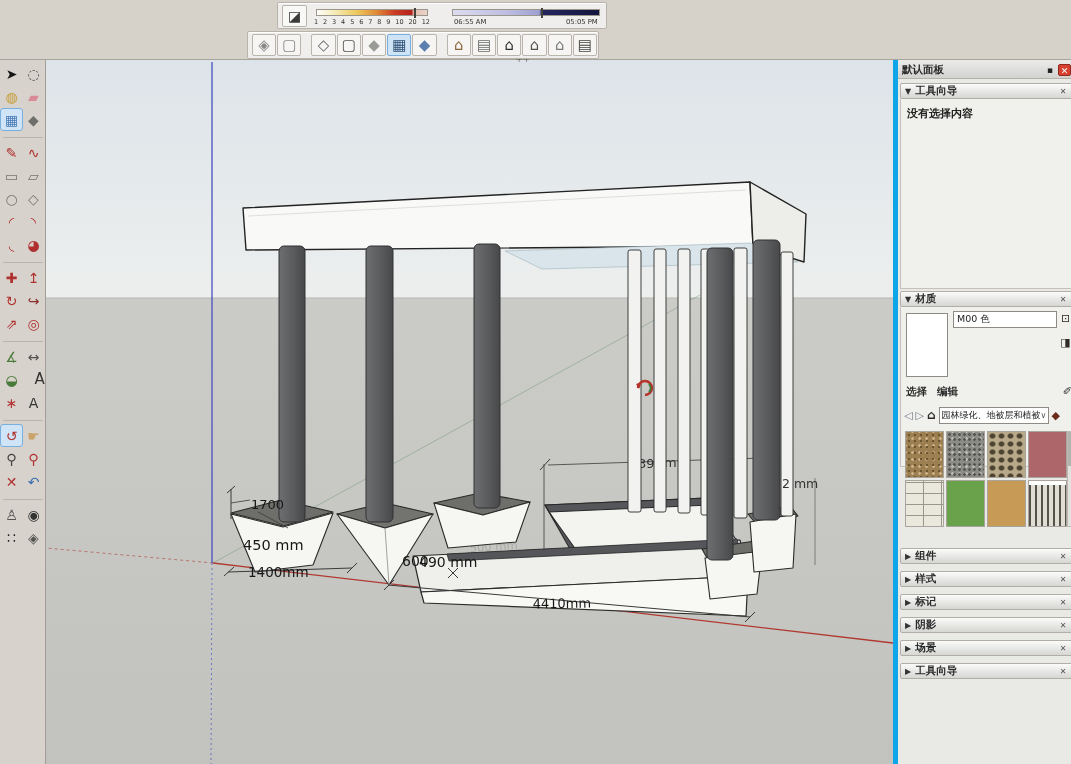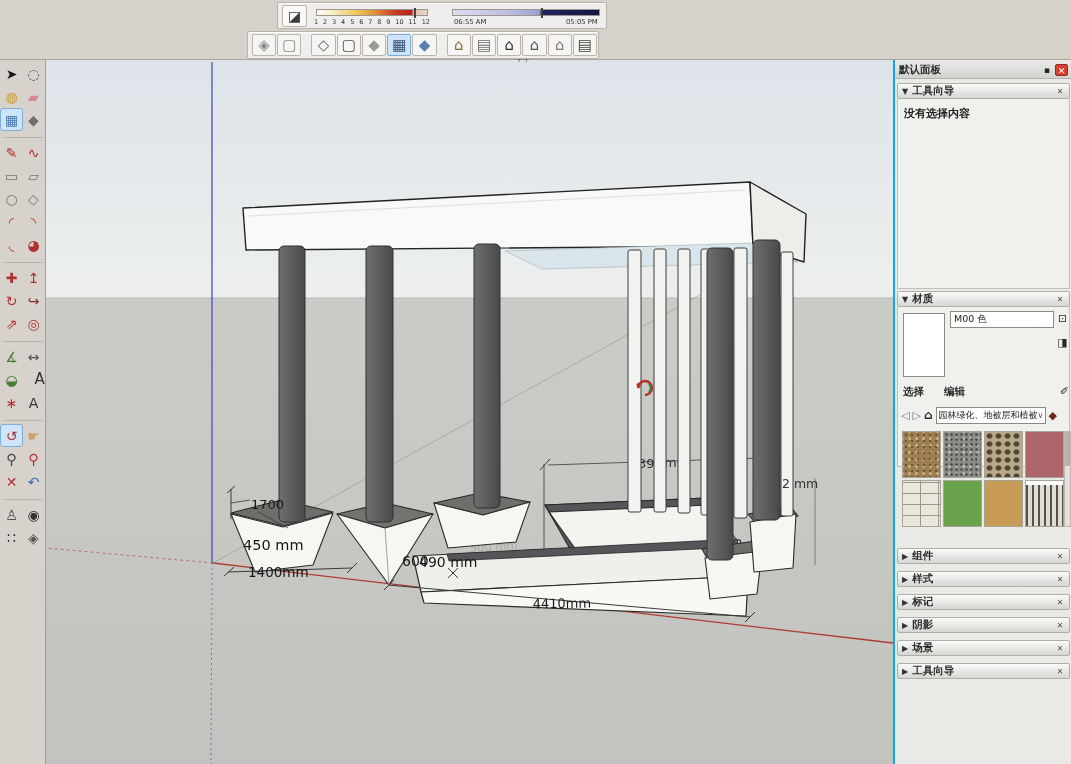--- a/index.html
+++ b/index.html
@@ -29,35 +29,35 @@
   .tool { width:21px; height:21px; display:flex; align-items:center; justify-content:center; font-size:14px; border-radius:2px; cursor:default; }
   .tool.active { background:#cfe4f7; outline:1px solid #7ab0e0; }
   .tool .tg { line-height:1; }
   .tool-div { grid-column:1 / span 2; height:5px; border-bottom:1px solid #b9b5ad; margin:1px 2px 2px 2px; }
 
   
   svg.scene { position:absolute; left:0; top:0; z-index:1; }
   .dimtxt { font-family:"DejaVu Sans", sans-serif; fill:#171717; }
 
   
-  .rpanel { position:absolute; left:893px; top:60px; width:178px; height:704px; background:#e9e9e6; border-left:2px solid #0ea5e9; z-index:5; font-size:11px; color:#2b2b2b; }
+  .rpanel { position:absolute; left:893px; top:60px; width:178px; height:704px; background:#e9e9e6; border-left:5px solid #0ea5e9; z-index:5; font-size:11px; color:#2b2b2b; }
   .rp-title { position:absolute; left:0; top:2px; width:177px; height:17px; background:linear-gradient(#e9e9e7,#d2d2cf); border-bottom:1px solid #b5b1aa; display:flex; align-items:center; padding:0 4px; font-weight:bold; font-size:10.5px; }
   .rp-title .sp { flex:1; }
   .pinbtn { width:10px; height:10px; font-size:9px; line-height:10px; text-align:center; color:#222; margin-right:3px; }
   .closebtn { width:13px; height:12px; background:#d8402f; color:#fff; font-size:9px; line-height:12px; text-align:center; border-radius:2px; border:1px solid #8e2a1e; }
   .sec-hdr { position:absolute; left:2px; width:173px; height:16px; background:linear-gradient(#fbfbfa,#d6d6d3); border:1px solid #b2aea7; border-radius:2px; display:flex; align-items:center; padding:0 4px; font-weight:bold; font-size:10.5px; }
   .sec-hdr .arr { font-size:8px; margin-right:4px; color:#333; }
   .sec-hdr .sp { flex:1; }
   .sec-x { font-size:8px; color:#555; width:10px; text-align:center; }
   .rp-body { position:absolute; left:2px; width:173px; background:#f0f0ed; border:1px solid #c5c1ba; border-top:none; }
 
   .mat-preview { position:absolute; left:5px; top:6px; width:42px; height:64px; background:#fff; border:1px solid #8f8b84; }
   .mat-name { position:absolute; left:52px; top:4px; width:104px; height:17px; background:#fff; border:1px solid #8f8b84; font-size:9.5px; padding:1px 3px; color:#222; }
   .mat-ibtn { position:absolute; left:158px; width:13px; height:15px; font-size:11px; line-height:15px; text-align:center; color:#2e2a26; }
-  .mat-tabs { position:absolute; left:5px; top:78px; width:166px; height:16px; display:flex; gap:20px; font-size:10.5px; font-weight:bold; }
+  .mat-tabs { position:absolute; left:5px; top:78px; width:166px; height:16px; display:flex; gap:10px; font-size:10.5px; font-weight:bold; }
   .drop-icon { margin-left:auto; font-size:11px; color:#333; }
   .mat-nav { position:absolute; left:3px; top:98px; width:168px; height:20px; display:flex; align-items:center; gap:3px; }
   .nav-a { font-size:11px; color:#6a7180; }
   .home-i { font-size:12px; color:#2e2a26; font-weight:bold; }
   .cat-dd { width:110px; height:17px; background:#fff; border:1px solid #8f8b84; font-size:9px; display:flex; align-items:center; padding:0 2px; color:#222; white-space:nowrap; overflow:hidden; }
   .cat-dd .ddv { margin-left:auto; font-size:8px; color:#555; }
   .paint-i { font-size:11px; color:#6a2c1c; }
 
   .swgrid { position:absolute; left:4px; top:124px; width:160px; display:grid; grid-template-columns:repeat(4,39px); gap:2px; }
   .sw { height:47px; border:1px solid #a9a59d; }
@@ -209,21 +209,21 @@
         <span>1</span>
         <span>2</span>
         <span>3</span>
         <span>4</span>
         <span>5</span>
         <span>6</span>
         <span>7</span>
         <span>8</span>
         <span>9</span>
         <span>10</span>
-        <span>11</span>
+        <span>20</span>
         <span>12</span>
       </div>
     <div class="slider-bar" id="time-bar">
       <div class="sl-handle" style="left:60%;"></div>
     </div>
     <span class="tlabel" style="left:176px;">06:55 AM</span>
     <span class="tlabel" style="left:238px;margin-top:36px;">中午</span>
     <span class="tlabel" style="left:288px;">05:05 PM</span>
   </div>
   <div class="tb-panel" id="style-tb">

